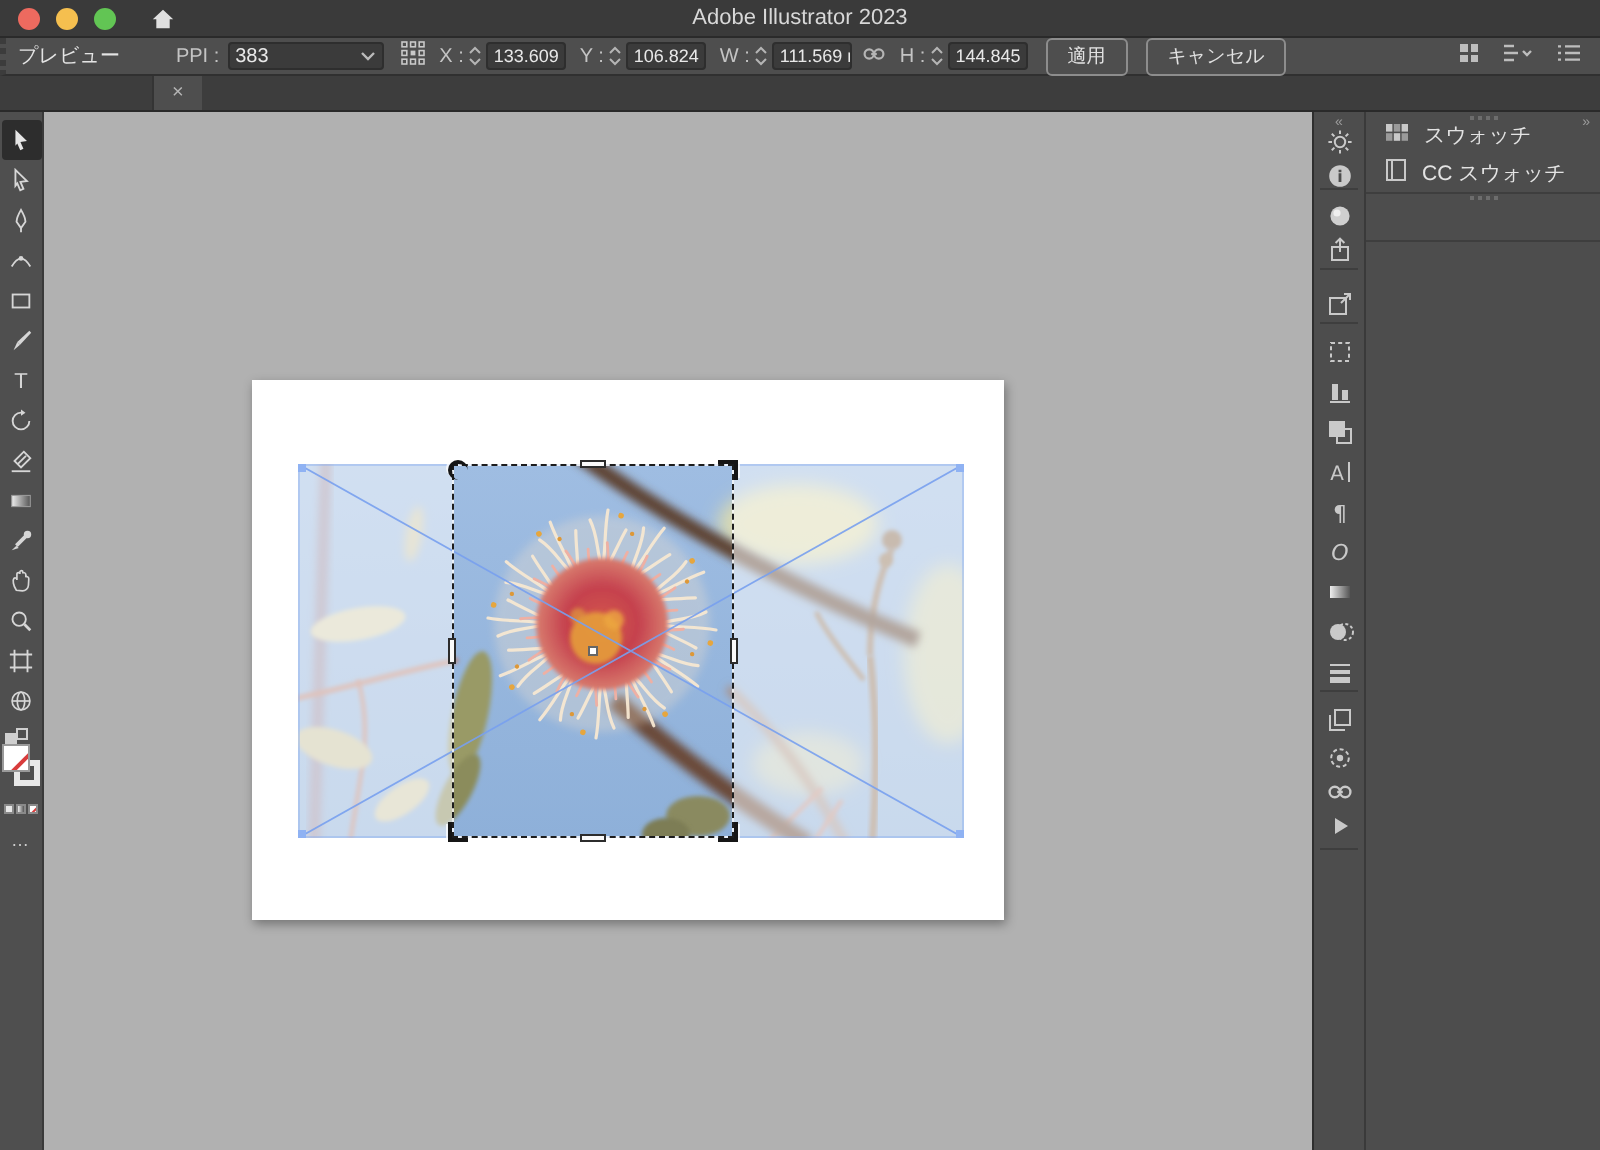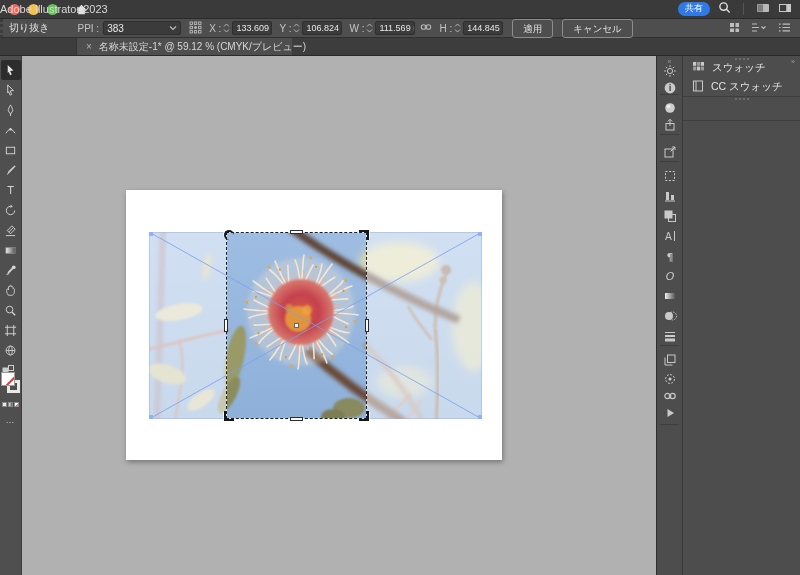--- a/index.html
+++ b/index.html
@@ -8,21 +8,21 @@
   .app { position:relative; width:800px; height:575px; display:flex; flex-direction:column; }
 
   
   .titlebar { height:19px; background:#3a3a3a; border-bottom:1px solid #2a2a2a;
     display:flex; align-items:center; position:relative; flex:0 0 19px; }
   .traffic { display:flex; gap:8px; margin-left:9px; }
   .tl { width:11px; height:11px; border-radius:50%; }
   .tl.red{ background:#ed6a5f; } .tl.yel{ background:#f5bf4f; } .tl.grn{ background:#62c554; }
   .home { margin-left:16px; width:14px; height:14px; display:flex; align-items:center; justify-content:center; }
   .tb-sep { width:1px; height:12px; background:#555; margin:0 4px; }
-  .tb-title { position:absolute; left:0; right:0; text-align:left; font-size:11px; color:#d8d8d8; pointer-events:none; }
+  .tb-title { position:absolute; left:0; right:0; text-align:center; font-size:11px; color:#d8d8d8; pointer-events:none; }
   .tb-right { margin-left:auto; display:flex; align-items:center; gap:8px; margin-right:8px; }
   .share-pill { background:#2f7ae5; color:#fff; font-size:9px; border-radius:8px;
     padding:1px 7px 2px; line-height:11px; }
 
   
   .optionsbar { height:19px; background:#4e4e4e; border-bottom:1px solid #303030;
     display:flex; align-items:center; flex:0 0 19px; font-size:10px; color:#cfcfcf;
     border-left:3px dotted #3c3c3c; }
   .ob-tool { color:#e4e4e4; margin:0 0 0 6px; font-size:10px; }
   .ob-lab { color:#c4c4c4; white-space:nowrap; }
@@ -114,46 +114,24 @@
       <span class="tl red"></span>
       <span class="tl yel"></span>
       <span class="tl grn"></span>
     </div>
     <span class="home">
       <svg width="13" height="13" viewBox="0 0 14 14">
           <path d="M7 2 L12.5 7.2 H10.6 V12 H3.4 V7.2 H1.5 Z" fill="#e0e0e0"></path>
         </svg>
     </span>
     <span class="tb-title">Adobe Illustrator 2023</span>
-    <div class="tb-right">
-      <span class="share-pill">共有</span>
-      <span>
-        <svg width="13" height="13" viewBox="0 0 14 14" fill="none" stroke="#e0e0e0" stroke-width="1.5">
-            <circle cx="6" cy="6" r="4"></circle>
-            <path d="M9 9 L12.5 12.5"></path>
-          </svg>
-      </span>
-      <span class="tb-sep"></span>
-      <span>
-        <svg width="14" height="12" viewBox="0 0 14 12">
-            <rect x="1" y="2" width="12" height="8" rx="1" fill="#b9b9b9"></rect>
-            <rect x="1.5" y="2.5" width="5.5" height="7" fill="#7d7d7d"></rect>
-          </svg>
-      </span>
-      <span>
-        <svg width="14" height="12" viewBox="0 0 14 12" fill="none" stroke="#c9c9c9">
-            <rect x="1.5" y="2.5" width="11" height="7"></rect>
-            <rect x="8.8" y="2.5" width="3.7" height="7" fill="#c9c9c9"></rect>
-          </svg>
-      </span>
-    </div>
   </div>
 
   <div class="optionsbar">
-    <span class="ob-tool">切り抜き</span>
+    <span class="ob-tool">プレビュー</span>
     <span class="ob-lab" style="margin-left:28px">PPI :</span>
     <div class="ob-select">
       <span>383</span>
       <svg width="8" height="6" viewBox="0 0 8 6">
           <path d="M1 1.5 L4 4.5 L7 1.5" fill="none" stroke="#bbb" stroke-width="1.2"></path>
         </svg>
     </div>
     <span style="margin-left:8px">
       <svg width="13" height="13" viewBox="0 0 13 13" fill="#c9c9c9">
         <rect x="1" y="1" width="2.4" height="2.4" fill="none" stroke="#c9c9c9" stroke-width=".8"></rect>
@@ -235,21 +213,20 @@
             <path d="M1 2.2 H2.5 M4.5 2.2 H12 M1 5.5 H2.5 M4.5 5.5 H12 M1 8.8 H2.5 M4.5 8.8 H12"></path>
           </svg>
       </span>
     </div>
   </div>
 
   <div class="tabbar">
     <div class="tab-gap"></div>
     <div class="tab">
       <span class="tab-close">×</span>
-      <span class="tab-title">名称未設定-1* @ 59.12 % (CMYK/プレビュー)</span>
     </div>
   </div>
 
   <div class="main">
 
     <div class="toolbar">
       <span class="tool active">
         <svg width="13" height="13" viewBox="0 0 14 14">
             <path d="M4 1 L10.2 7 L6.7 7.5 L8.3 11.2 L6.6 12 L5 8.3 L4 9.6 Z" fill="#e6e6e6"></path>
           </svg>

